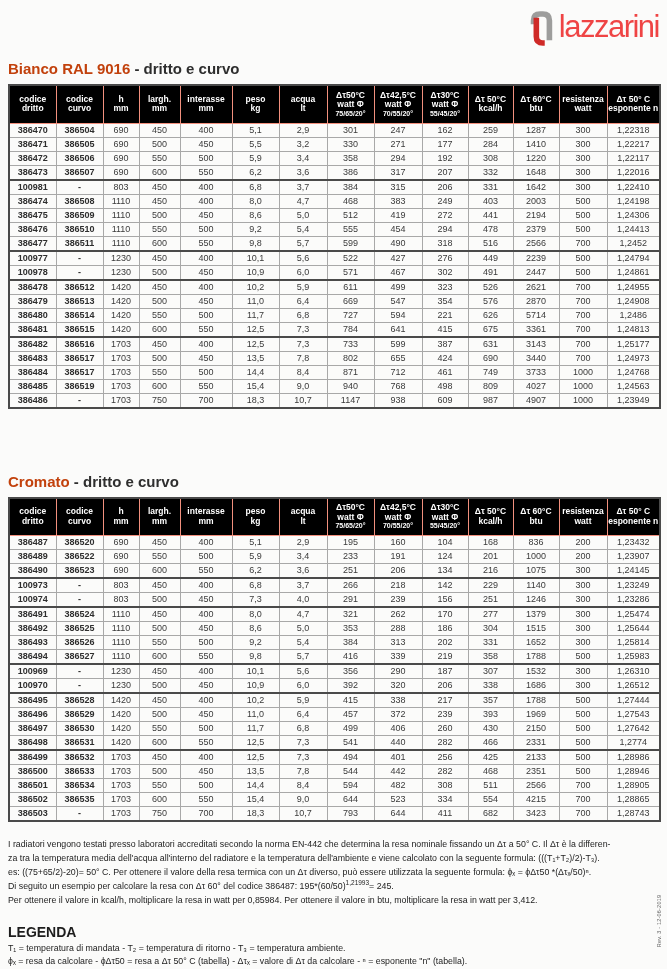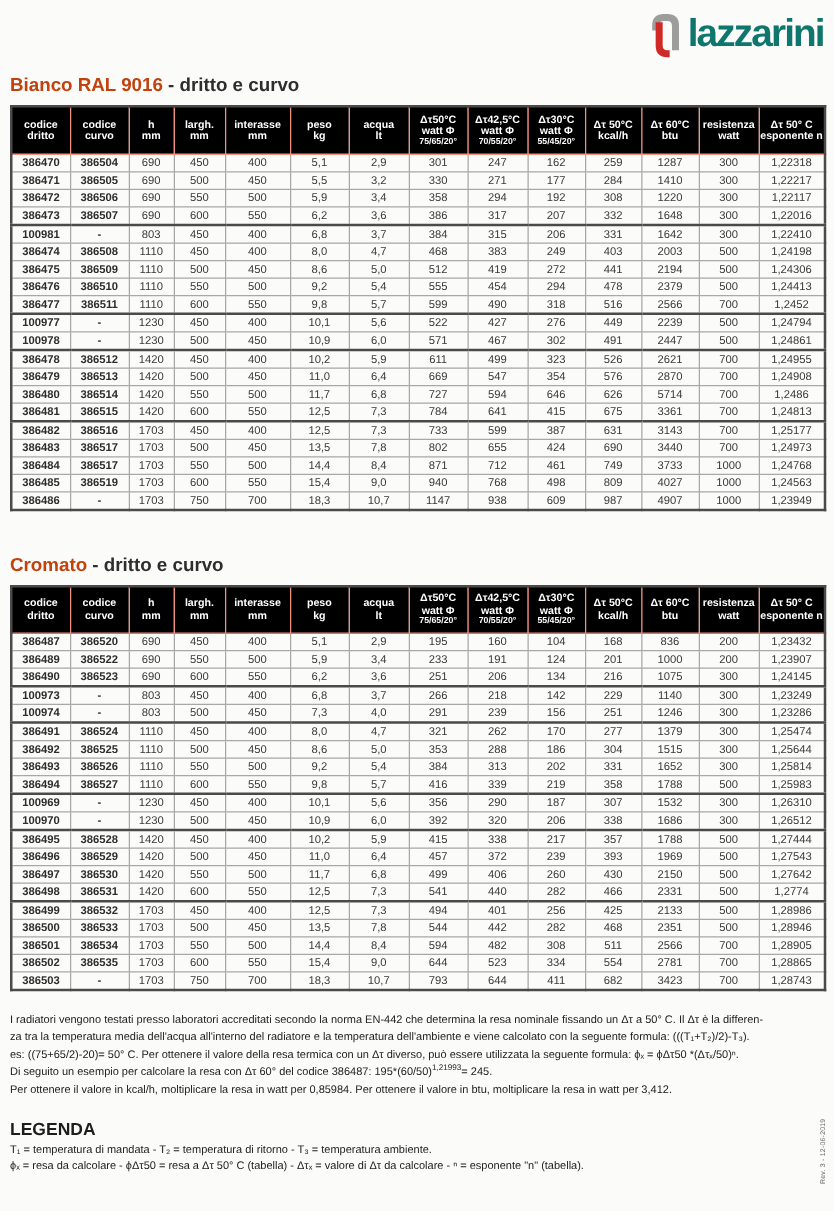--- a/index.html
+++ b/index.html
@@ -4,27 +4,27 @@
 <style>
   * { margin: 0; padding: 0; box-sizing: border-box; }
   html, body { width: 667px; background: #fbfbfa; }
   body { height: 969px; font-family: "Liberation Sans", sans-serif; color: #333; position: relative; overflow: hidden; }
   .page { padding: 6px 8px 0 8px; position: relative; width: 667px; height: 969px; }
 
   
   .logo-row { height: 46px; display: flex; justify-content: flex-end; align-items: flex-start; padding-top: 3px; }
   .logo { display: flex; align-items: flex-start; gap: 4px; }
   .logo-mark { width: 28px; height: 40px; }
-  .logo-text { font-size: 31px; font-weight: bold; color: #0f766e; letter-spacing: -1.5px; line-height: 36px; }
+  .logo-text { font-size: 31px; font-weight: normal; color: #ef4444; letter-spacing: -1.5px; line-height: 36px; }
 
   
   .section-title { font-size: 15px; font-weight: bold; margin: 8px 0 7px 0; }
   .section-title .t-red { color: #c2410c; }
   .section-title .t-dark { color: #2e2e2e; }
-  .section2 .section-title { margin-top: 35px; }
+  .section2 .section-title { margin-top: 64px; }
 
   
   table.spec { border-collapse: collapse; table-layout: fixed; width: 651px; border: 2px solid #4a4a4a; }
   table.spec thead th {
     background: #000000; color: #fff; font-weight: bold; font-size: 8.5px; line-height: 9.5px;
     border: 1px solid #f2907e; padding: 2px 0; height: 38px; vertical-align: middle; text-align: center;
   }
   table.spec thead th .sub { font-size: 7px; line-height: 8.5px; }
   table.spec td {
     font-size: 9px; height: 14px; line-height: 13px; text-align: center; vertical-align: middle;
@@ -359,21 +359,21 @@
           <tr>
             <td>386480</td>
             <td>386514</td>
             <td>1420</td>
             <td>550</td>
             <td>500</td>
             <td>11,7</td>
             <td>6,8</td>
             <td>727</td>
             <td>594</td>
-            <td>646</td>
+            <td>221</td>
             <td>626</td>
             <td>5714</td>
             <td>700</td>
             <td>1,2486</td>
           </tr>
           <tr class="group-end">
             <td>386481</td>
             <td>386515</td>
             <td>1420</td>
             <td>600</td>
@@ -850,21 +850,21 @@
             <td>386535</td>
             <td>1703</td>
             <td>600</td>
             <td>550</td>
             <td>15,4</td>
             <td>9,0</td>
             <td>644</td>
             <td>523</td>
             <td>334</td>
             <td>554</td>
-            <td>2781</td>
+            <td>4215</td>
             <td>700</td>
             <td>1,28865</td>
           </tr>
           <tr>
             <td>386503</td>
             <td>-</td>
             <td>1703</td>
             <td>750</td>
             <td>700</td>
             <td>18,3</td>

